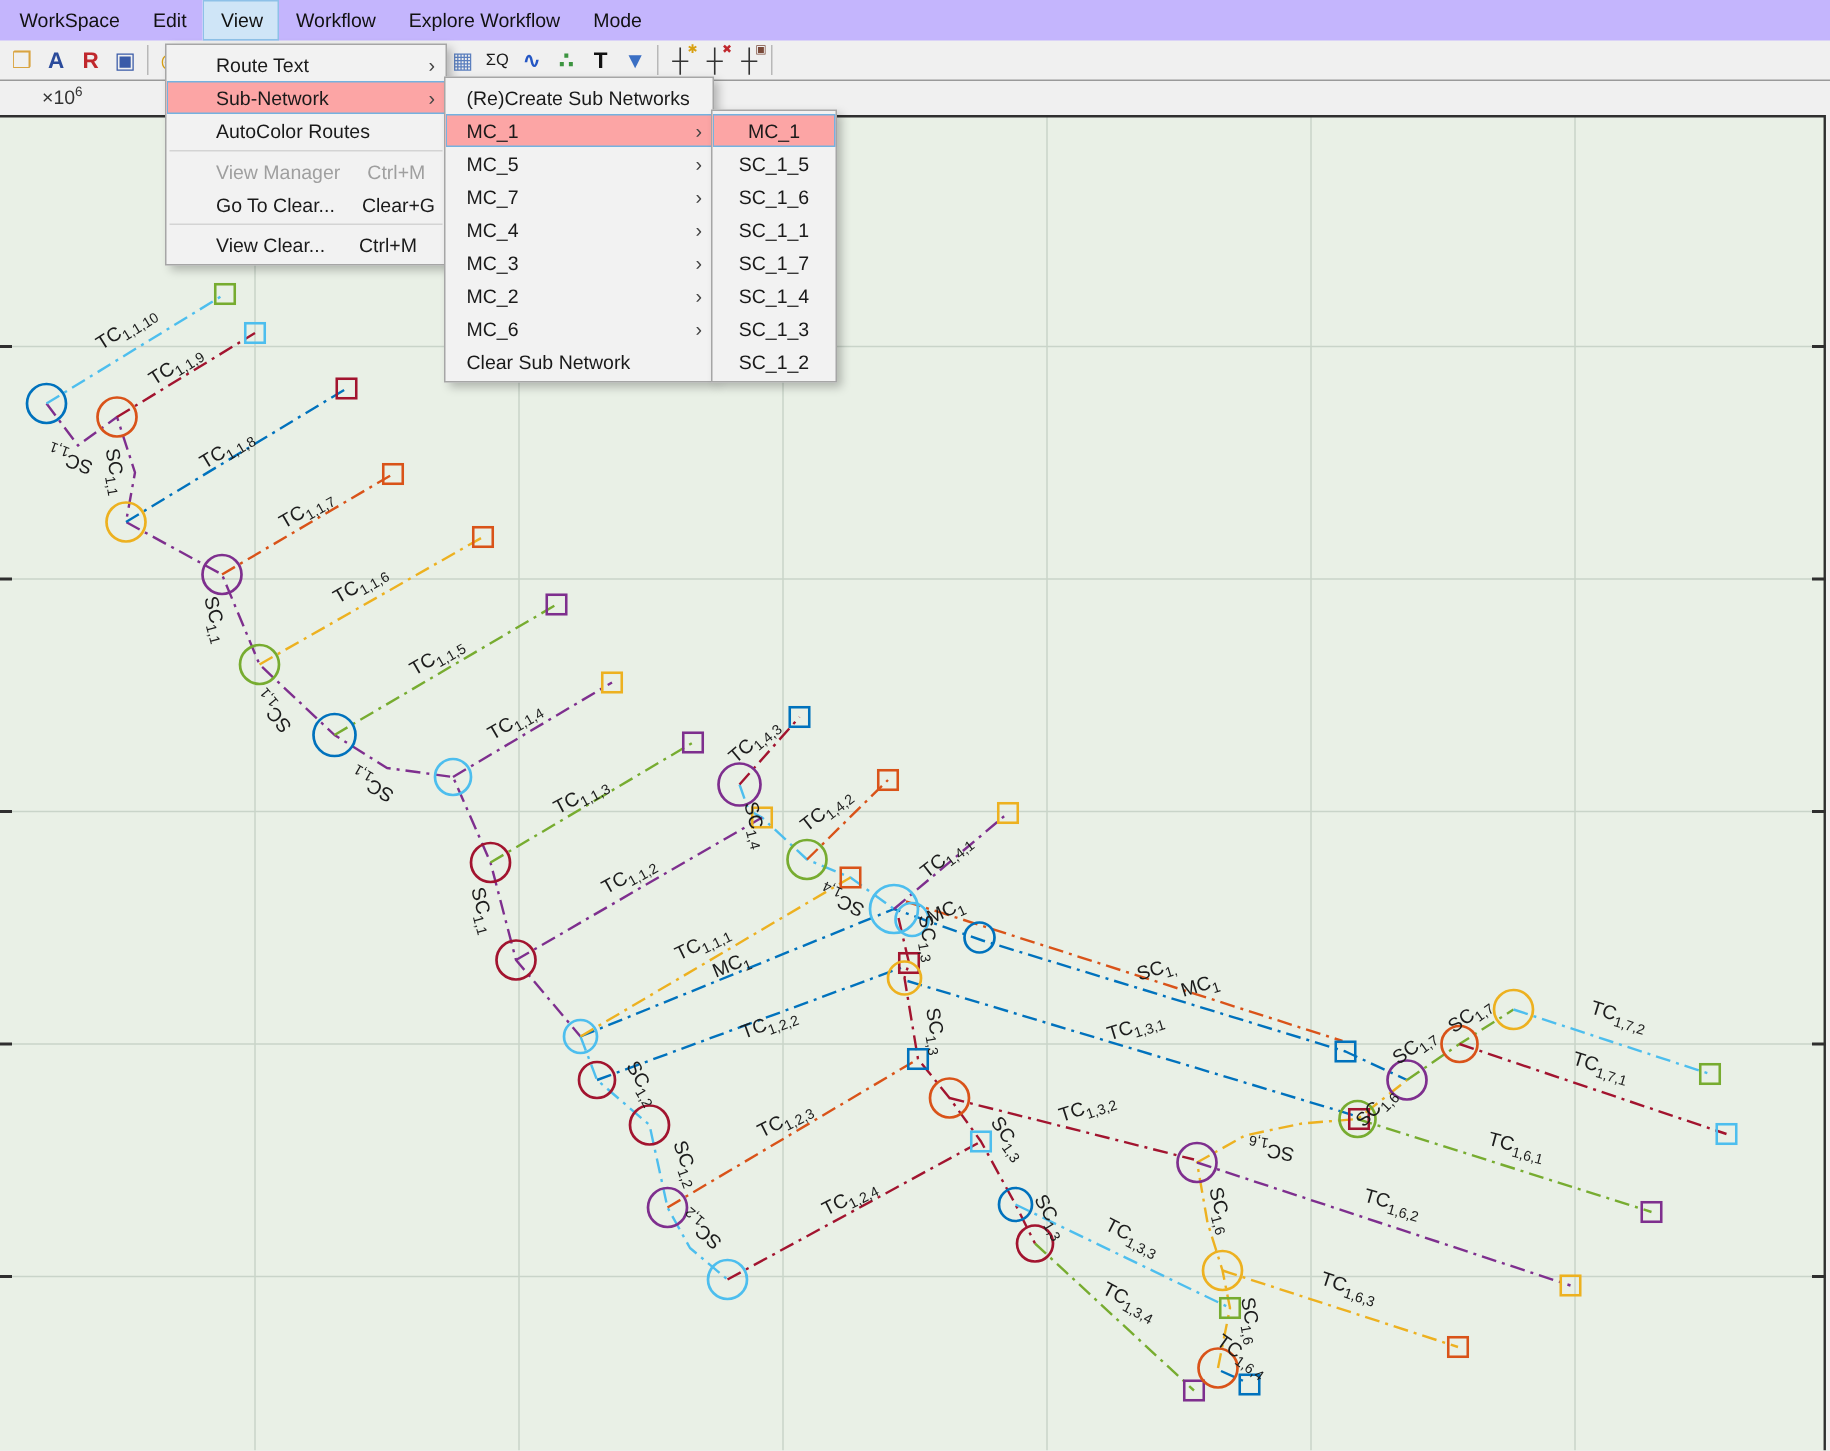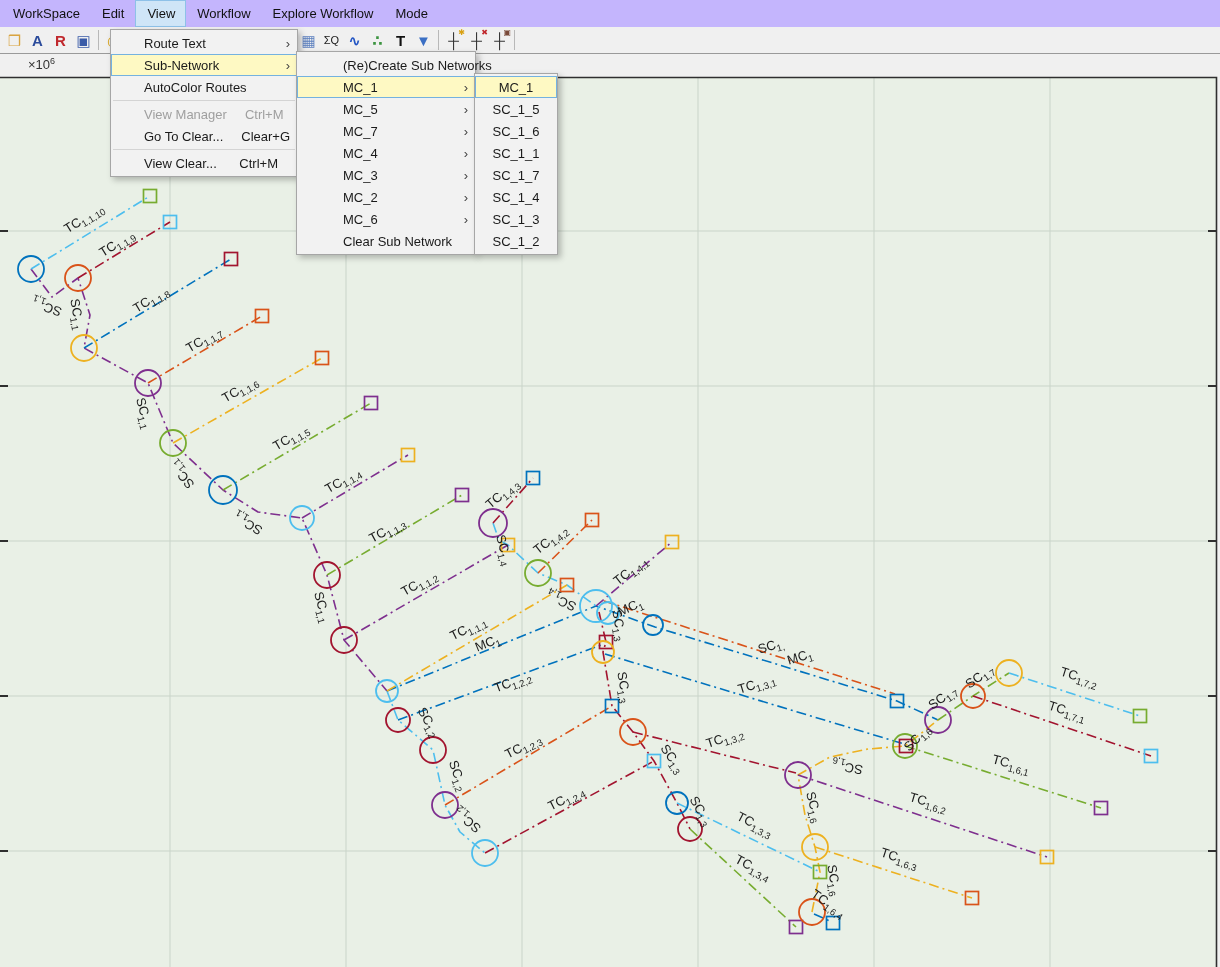--- a/index.html
+++ b/index.html
@@ -42,25 +42,25 @@
   .menu{
     position:absolute;background:#f2f2f2;border:1px solid #a6a6a6;
     box-shadow:3px 3px 6px rgba(0,0,0,.25);z-index:30;font-size:13px;color:#1a1a1a;
     padding:2px 0;cursor:default;
   }
   .menu-row{height:22px;display:flex;align-items:center;padding:0 7px 0 33px;white-space:nowrap;}
   .menu-row .mlabel{flex:0 0 auto;}
   .menu-row .mshortcut{margin-left:auto;padding-left:18px;}
   .menu-row .marrow{width:12px;text-align:right;color:#444;font-size:13px;}
   .menu-row.noarrow .marrow{visibility:hidden;}
-  .menu-row.hl{background:#fef9c3;box-shadow:inset 0 0 0 1px #74b2e0;}
+  .menu-row.hl{background:#fca5a5;box-shadow:inset 0 0 0 1px #74b2e0;}
   .menu-row.disabled{color:#9f9f9f;}
   .menu-sep{height:5px;display:flex;align-items:center;}
   .menu-sep div{height:1px;background:#d4d4d4;width:100%;margin:0 2px;}
-  .menu.list .menu-row{padding-left:46px;}
+  .menu.list .menu-row{padding-left:14px;}
   .menu.center .menu-row{justify-content:center;padding:0 6px;}
 </style>
 </head>
 <body>
 
 <svg class="route-canvas" width="1220" height="967" viewBox="0 0 1220 967">
     <rect x="0" y="77" width="1217" height="890" fill="#E9F0E6"></rect>
     <line x1="0" y1="231" x2="1217" y2="231" stroke="#C9D4C9" stroke-width="1"></line>
     <line x1="0" y1="386" x2="1217" y2="386" stroke="#C9D4C9" stroke-width="1"></line>
     <line x1="0" y1="541" x2="1217" y2="541" stroke="#C9D4C9" stroke-width="1"></line>

